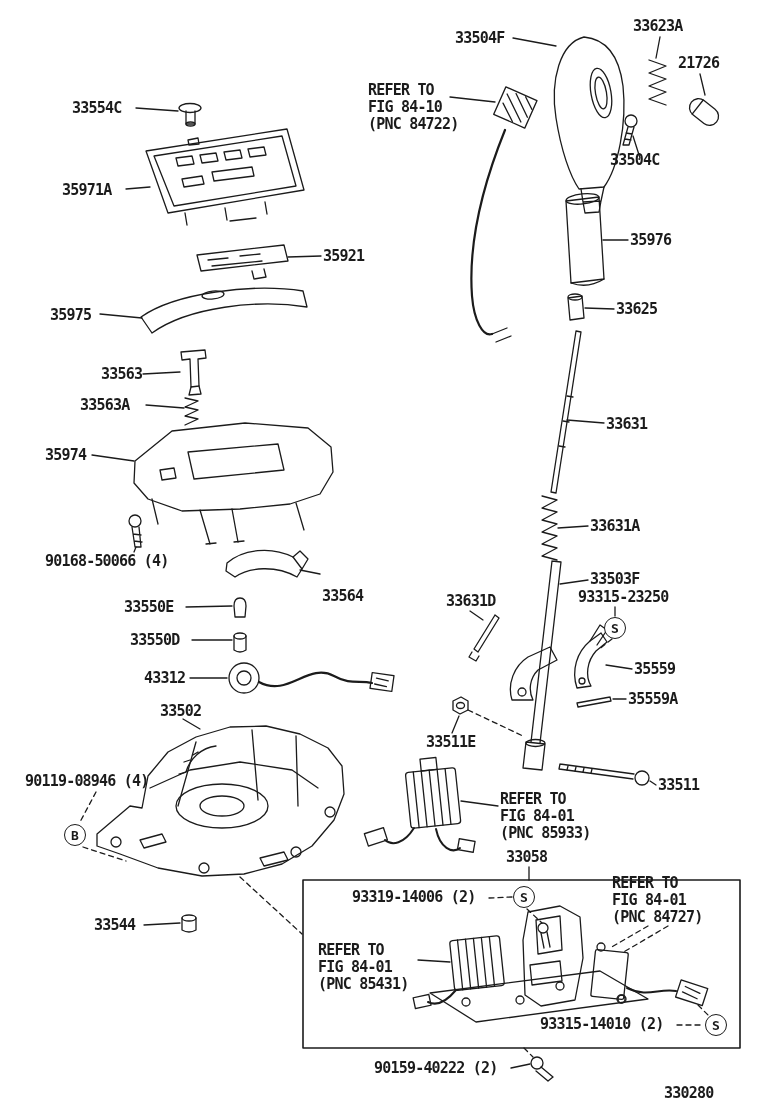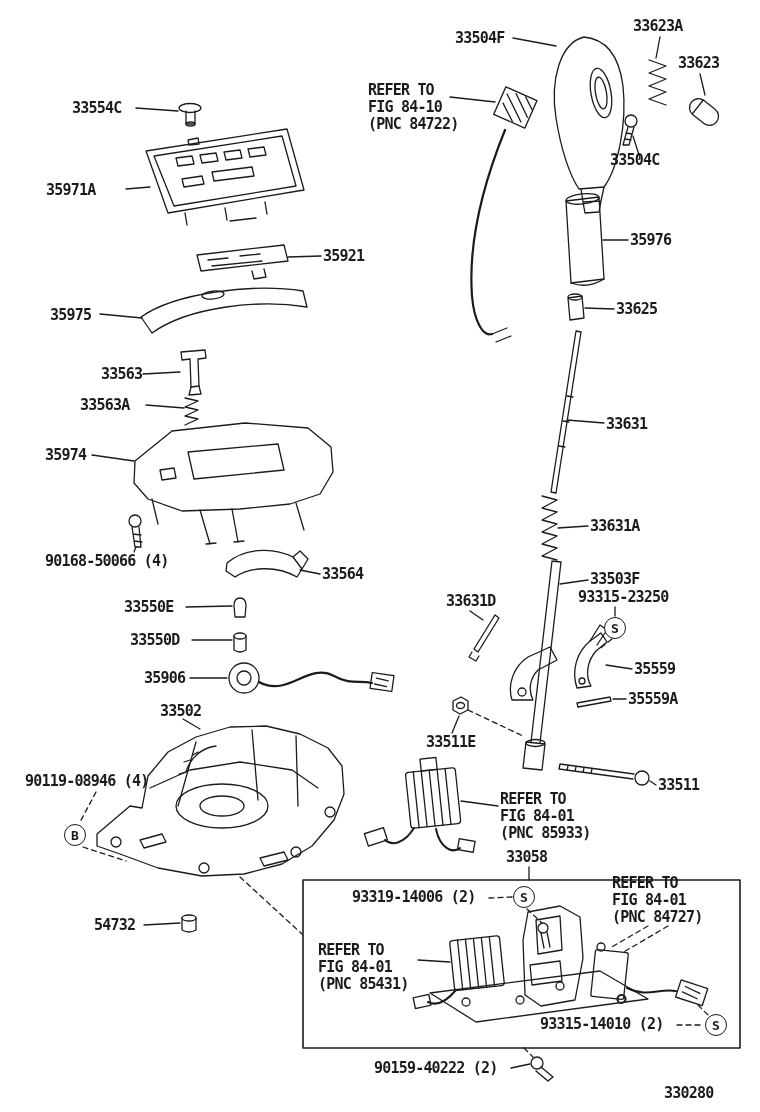--- a/index.html
+++ b/index.html
@@ -302,59 +302,59 @@
       <path d="M668,926 L622,953"></path>
       <path d="M677,1025 L703,1025"></path>
       <path d="M698,1005 L709,1016"></path>
       <path d="M524,1048 L533,1057"></path>
     </g>
   </g>
 </svg>
 
   <div class="lbl" style="left:455px;top:30px">33504F</div>
   <div class="lbl" style="left:633px;top:18px">33623A</div>
-  <div class="lbl" style="left:678px;top:55px">33623</div>
+  <div class="lbl" style="left:678px;top:55px">21726</div>
   <div class="lbl" style="left:72px;top:100px">33554C</div>
   <div class="lbl" style="left:368px;top:82px">REFER TO
 FIG 84-10
 (PNC 84722)</div>
   <div class="lbl" style="left:610px;top:152px">33504C</div>
-  <div class="lbl" style="left:46px;top:182px">35971A</div>
+  <div class="lbl" style="left:62px;top:182px">35971A</div>
   <div class="lbl" style="left:630px;top:232px">35976</div>
   <div class="lbl" style="left:323px;top:248px">35921</div>
   <div class="lbl" style="left:616px;top:301px">33625</div>
   <div class="lbl" style="left:50px;top:307px">35975</div>
   <div class="lbl" style="left:101px;top:366px">33563</div>
   <div class="lbl" style="left:80px;top:397px">33563A</div>
   <div class="lbl" style="left:606px;top:416px">33631</div>
   <div class="lbl" style="left:45px;top:447px">35974</div>
   <div class="lbl" style="left:590px;top:518px">33631A</div>
   <div class="lbl" style="left:45px;top:553px">90168-50066 (4)</div>
-  <div class="lbl" style="left:322px;top:566px">33564</div>
+  <div class="lbl" style="left:322px;top:588px">33564</div>
   <div class="lbl" style="left:590px;top:571px">33503F</div>
   <div class="lbl" style="left:578px;top:589px">93315-23250</div>
   <div class="lbl" style="left:446px;top:593px">33631D</div>
   <div class="lbl" style="left:124px;top:599px">33550E</div>
   <div class="lbl" style="left:130px;top:632px">33550D</div>
   <div class="lbl" style="left:634px;top:661px">35559</div>
-  <div class="lbl" style="left:144px;top:670px">35906</div>
+  <div class="lbl" style="left:144px;top:670px">43312</div>
   <div class="lbl" style="left:628px;top:691px">35559A</div>
   <div class="lbl" style="left:160px;top:703px">33502</div>
   <div class="lbl" style="left:426px;top:734px">33511E</div>
   <div class="lbl" style="left:25px;top:773px">90119-08946 (4)</div>
   <div class="lbl" style="left:658px;top:777px">33511</div>
   <div class="lbl" style="left:500px;top:791px">REFER TO
 FIG 84-01
 (PNC 85933)</div>
   <div class="lbl" style="left:506px;top:849px">33058</div>
   <div class="lbl" style="left:352px;top:889px">93319-14006 (2)</div>
   <div class="lbl" style="left:612px;top:875px">REFER TO
 FIG 84-01
 (PNC 84727)</div>
-  <div class="lbl" style="left:94px;top:917px">54732</div>
+  <div class="lbl" style="left:94px;top:917px">33544</div>
   <div class="lbl" style="left:318px;top:942px">REFER TO
 FIG 84-01
 (PNC 85431)</div>
   <div class="lbl" style="left:540px;top:1016px">93315-14010 (2)</div>
   <div class="lbl" style="left:374px;top:1060px">90159-40222 (2)</div>
   <div class="lbl" style="left:664px;top:1085px">330280</div>
 
   <div class="circ" style="left:604px;top:617px">S</div>
   <div class="circ" style="left:513px;top:886px">S</div>
   <div class="circ" style="left:705px;top:1014px">S</div>

